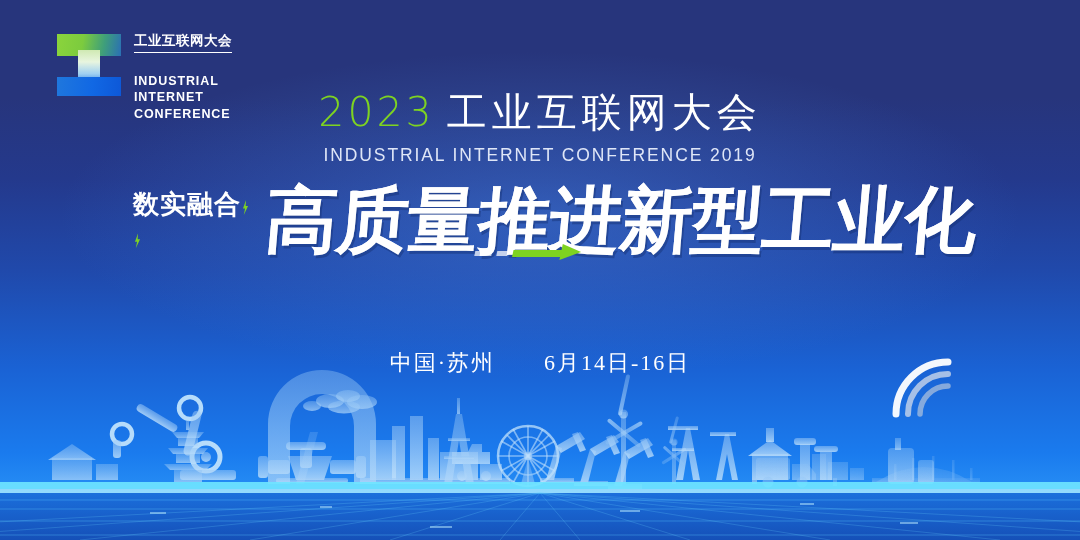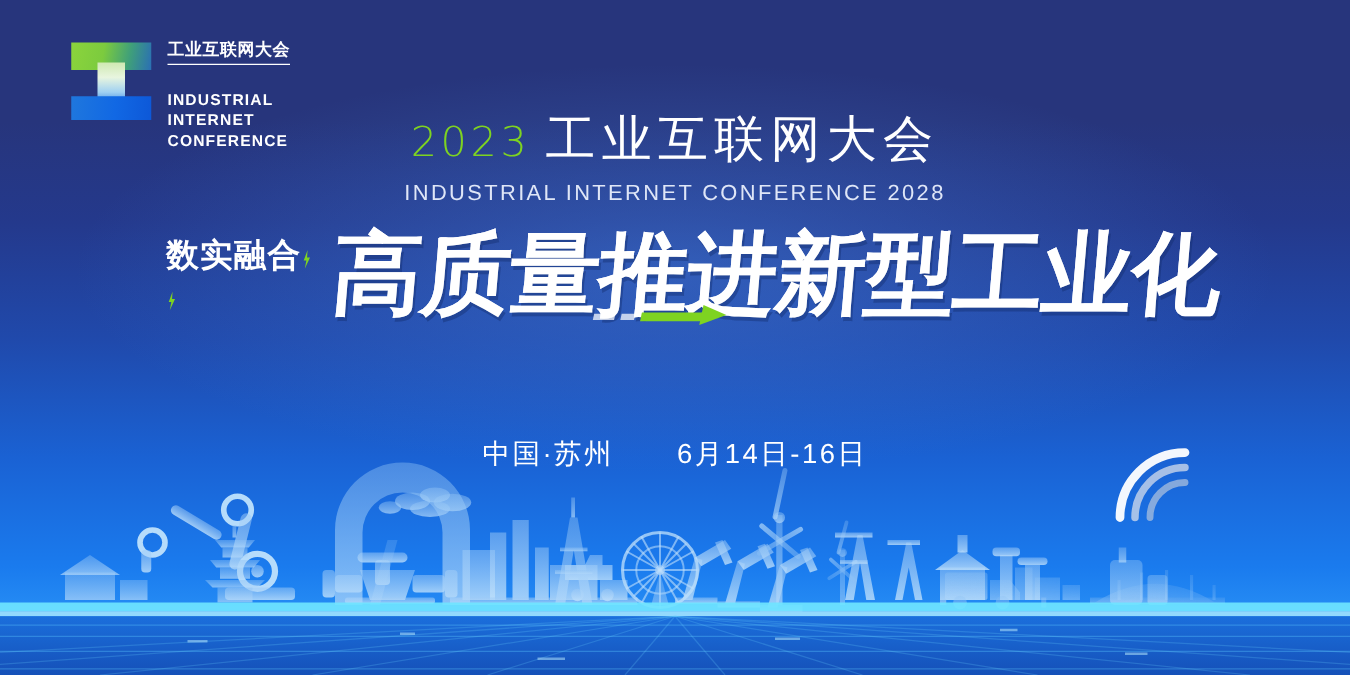--- a/index.html
+++ b/index.html
@@ -38,21 +38,21 @@
   .logo-cn {
     font-size:13.5px; font-weight:bold; letter-spacing:.5px; line-height:1.25;
     border-bottom:1.6px solid #ffffff; padding-bottom:2px; display:inline-block;
   }
   .logo-en { font-size:12.5px; font-weight:bold; line-height:1.32; letter-spacing:.9px; margin-top:20px; }
 
   
   #title-block { position:absolute; left:0; right:0; top:92px; text-align:center; }
   .title-main { font-size:40px; line-height:1; white-space:nowrap; }
   .title-year {
-    color:#7ed321; font-weight:300; letter-spacing:3px; font-size:33px;
+    color:#7ed321; font-weight:300; letter-spacing:3px; font-size:41px;
     font-family:"DejaVu Sans", sans-serif;
   }
   .title-cn { color:#ffffff; font-weight:normal; letter-spacing:5px; margin-left:12px; font-size:40px; }
   .title-sub {
     color:#dfe6f7; font-size:17.5px; letter-spacing:1.9px; margin-top:12px; white-space:nowrap;
   }
 
   
   #headline { position:absolute; left:0; right:0; top:182px; height:110px; }
   .hl-inner { position:relative; width:1050px; height:110px; }
@@ -89,21 +89,21 @@
   .hl-arrow .dash1, .hl-arrow .dash2 {
     position:absolute; height:5px; background:rgba(255,255,255,.72); top:7px;
   }
   .hl-arrow .dash1 { left:-38px; width:17px; }
   .hl-arrow .dash2 { left:-16px; width:11px; }
   .wifi { position:absolute; left:884px; top:168px; width:70px; height:70px; }
 
   
   #meta {
     position:absolute; left:0; right:0; top:348px; text-align:center;
-    color:#ffffff; font-size:22px; letter-spacing:2px; white-space:nowrap;
+    color:#ffffff; font-size:22px; letter-spacing:2px; white-space:nowrap;font-family:Liberation Serif, serif;
   }
   #meta .gapper { display:inline-block; width:34px; }
 
   
   #scene { position:absolute; left:0; bottom:0; width:1080px; height:180px; }
   #scene svg { display:block; width:1080px; height:180px; }
 </style>
 </head>
 <body>
 
@@ -124,21 +124,21 @@
         <div>INTERNET</div>
         <div>CONFERENCE</div>
       </div>
     </div>
   </div>
 
   <div id="title-block">
     <div class="title-main">
       <span class="title-year">2023</span><span class="title-cn">工业互联网大会</span>
     </div>
-    <div class="title-sub">INDUSTRIAL INTERNET CONFERENCE 2028</div>
+    <div class="title-sub">INDUSTRIAL INTERNET CONFERENCE 2019</div>
   </div>
 
   <div id="headline">
     <div class="hl-inner">
       <div class="slogan-left">
         <span class="ln"><span>数实融合</span><i class="bolt"></i></span>
         <span class="ln"><i class="bolt"></i></span>
       </div>
 
       <div class="headline-main">高质量推进新型工业化</div>

